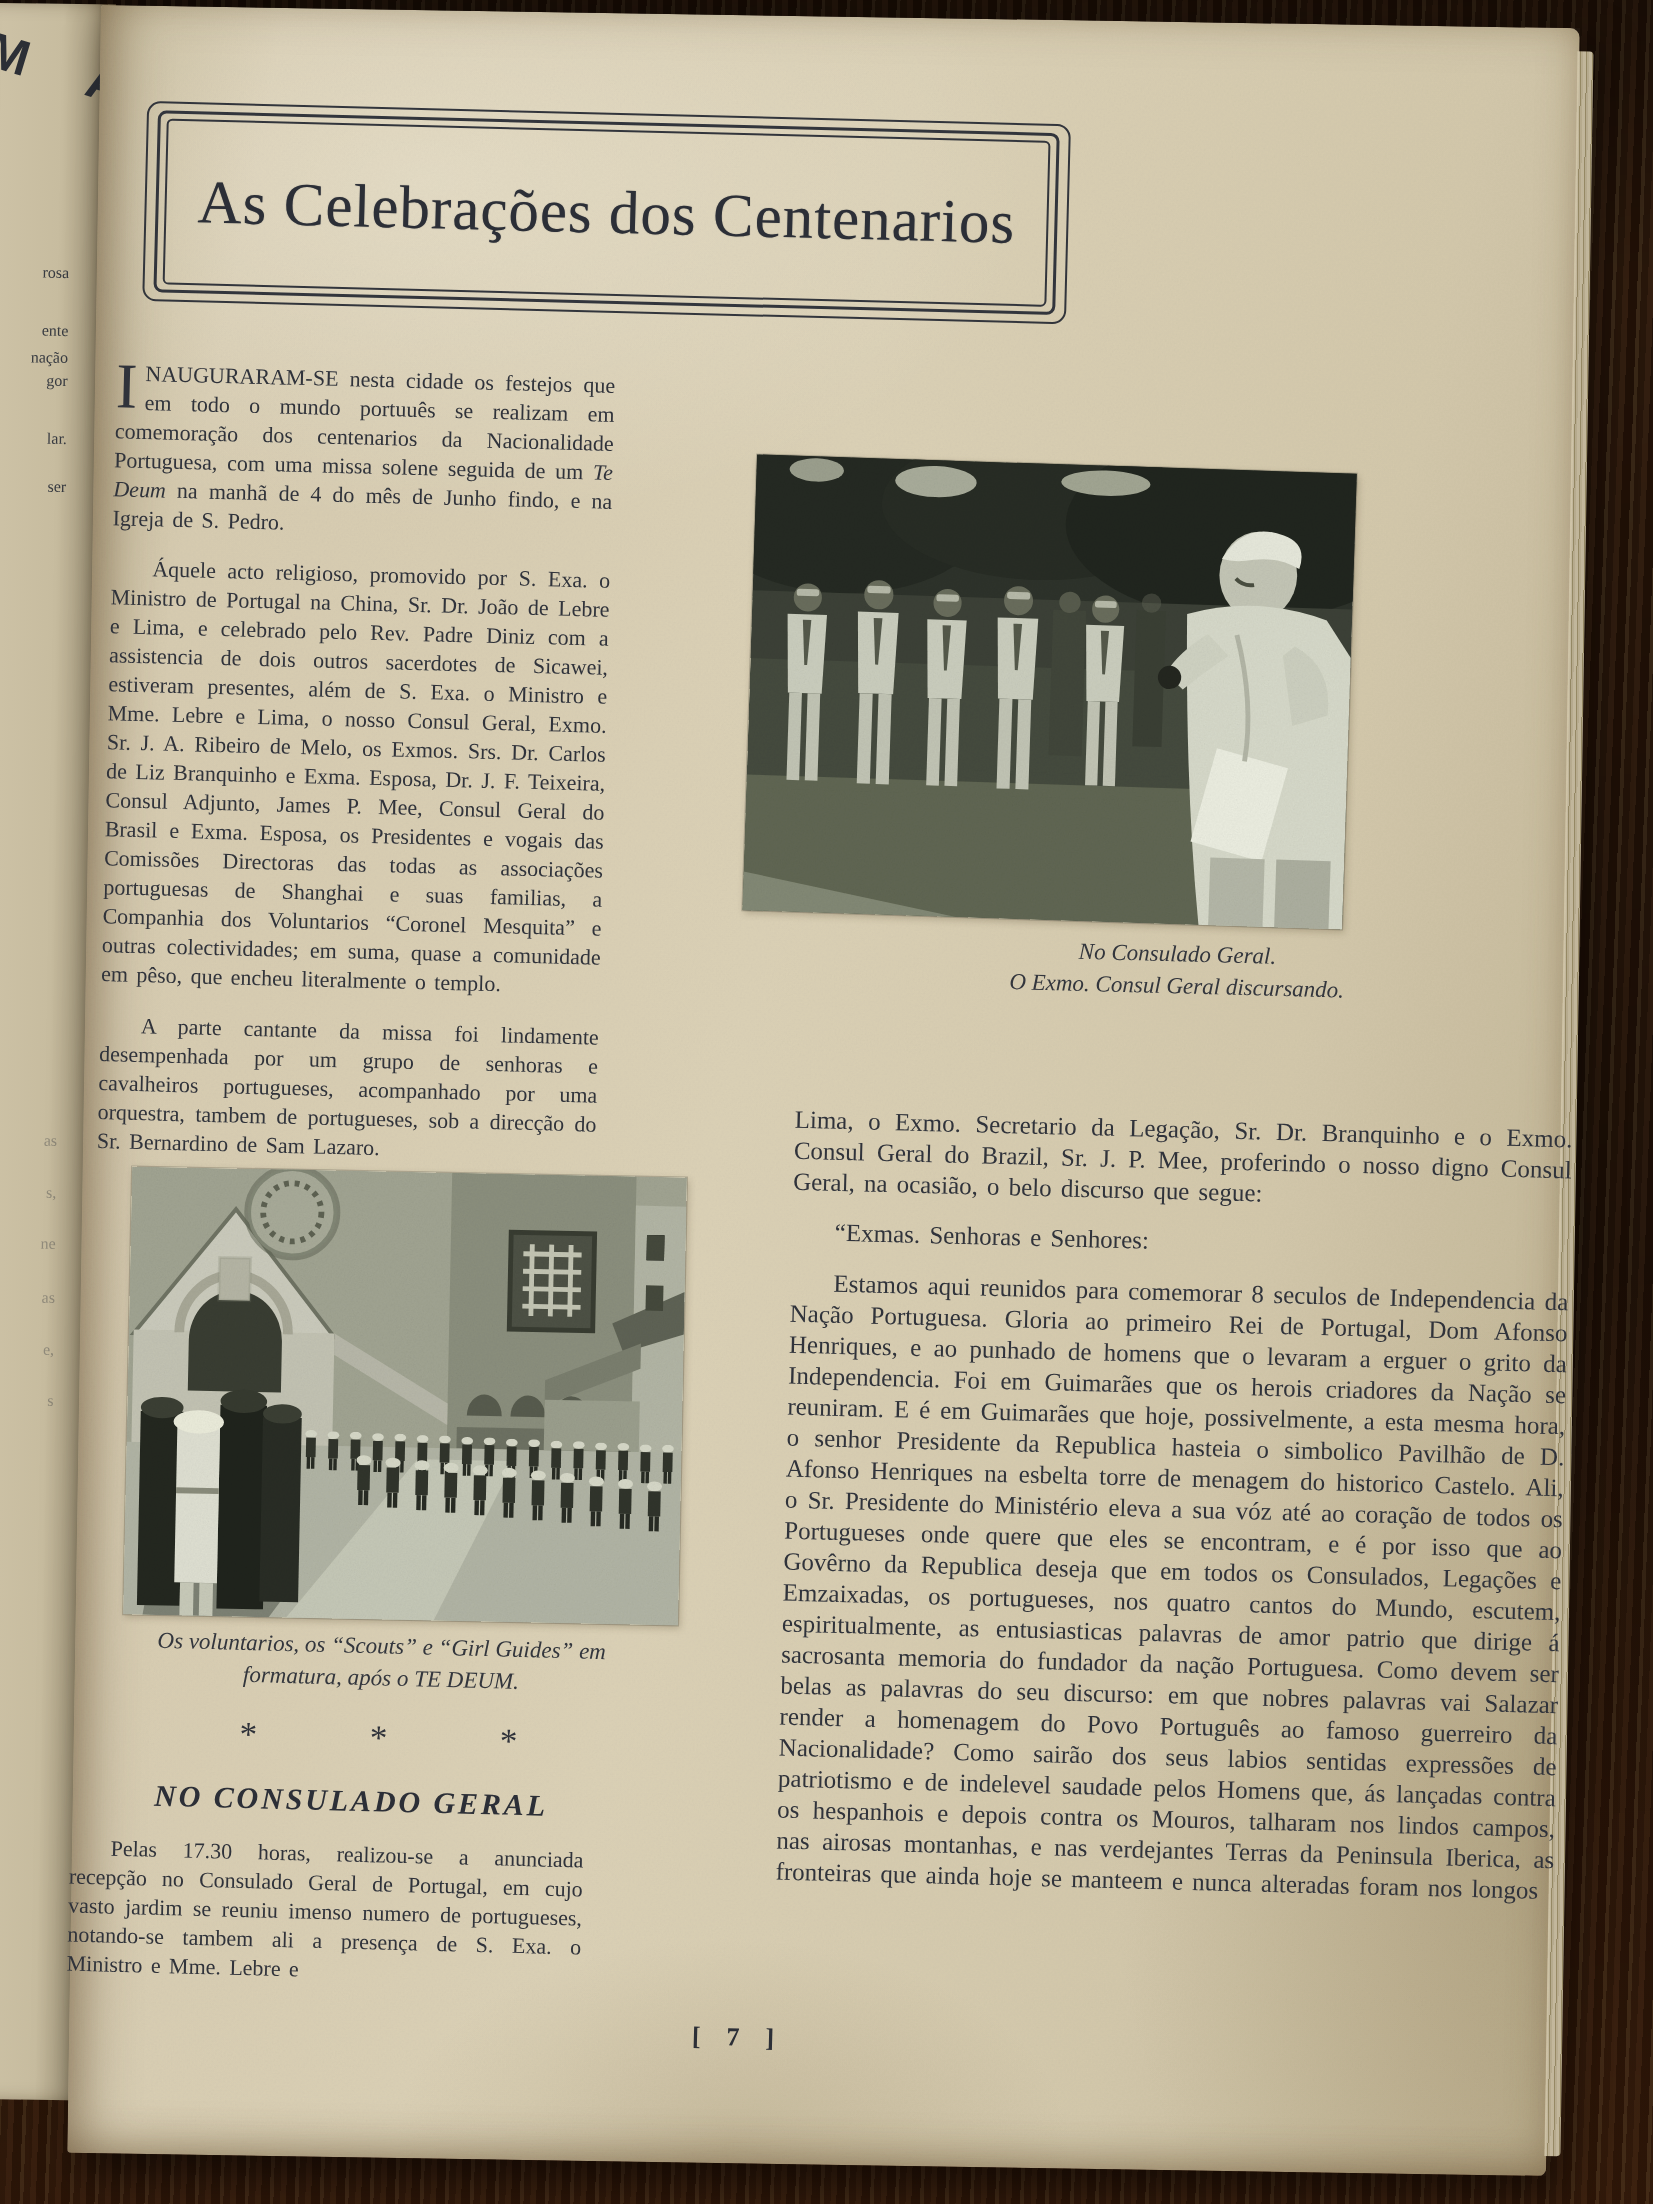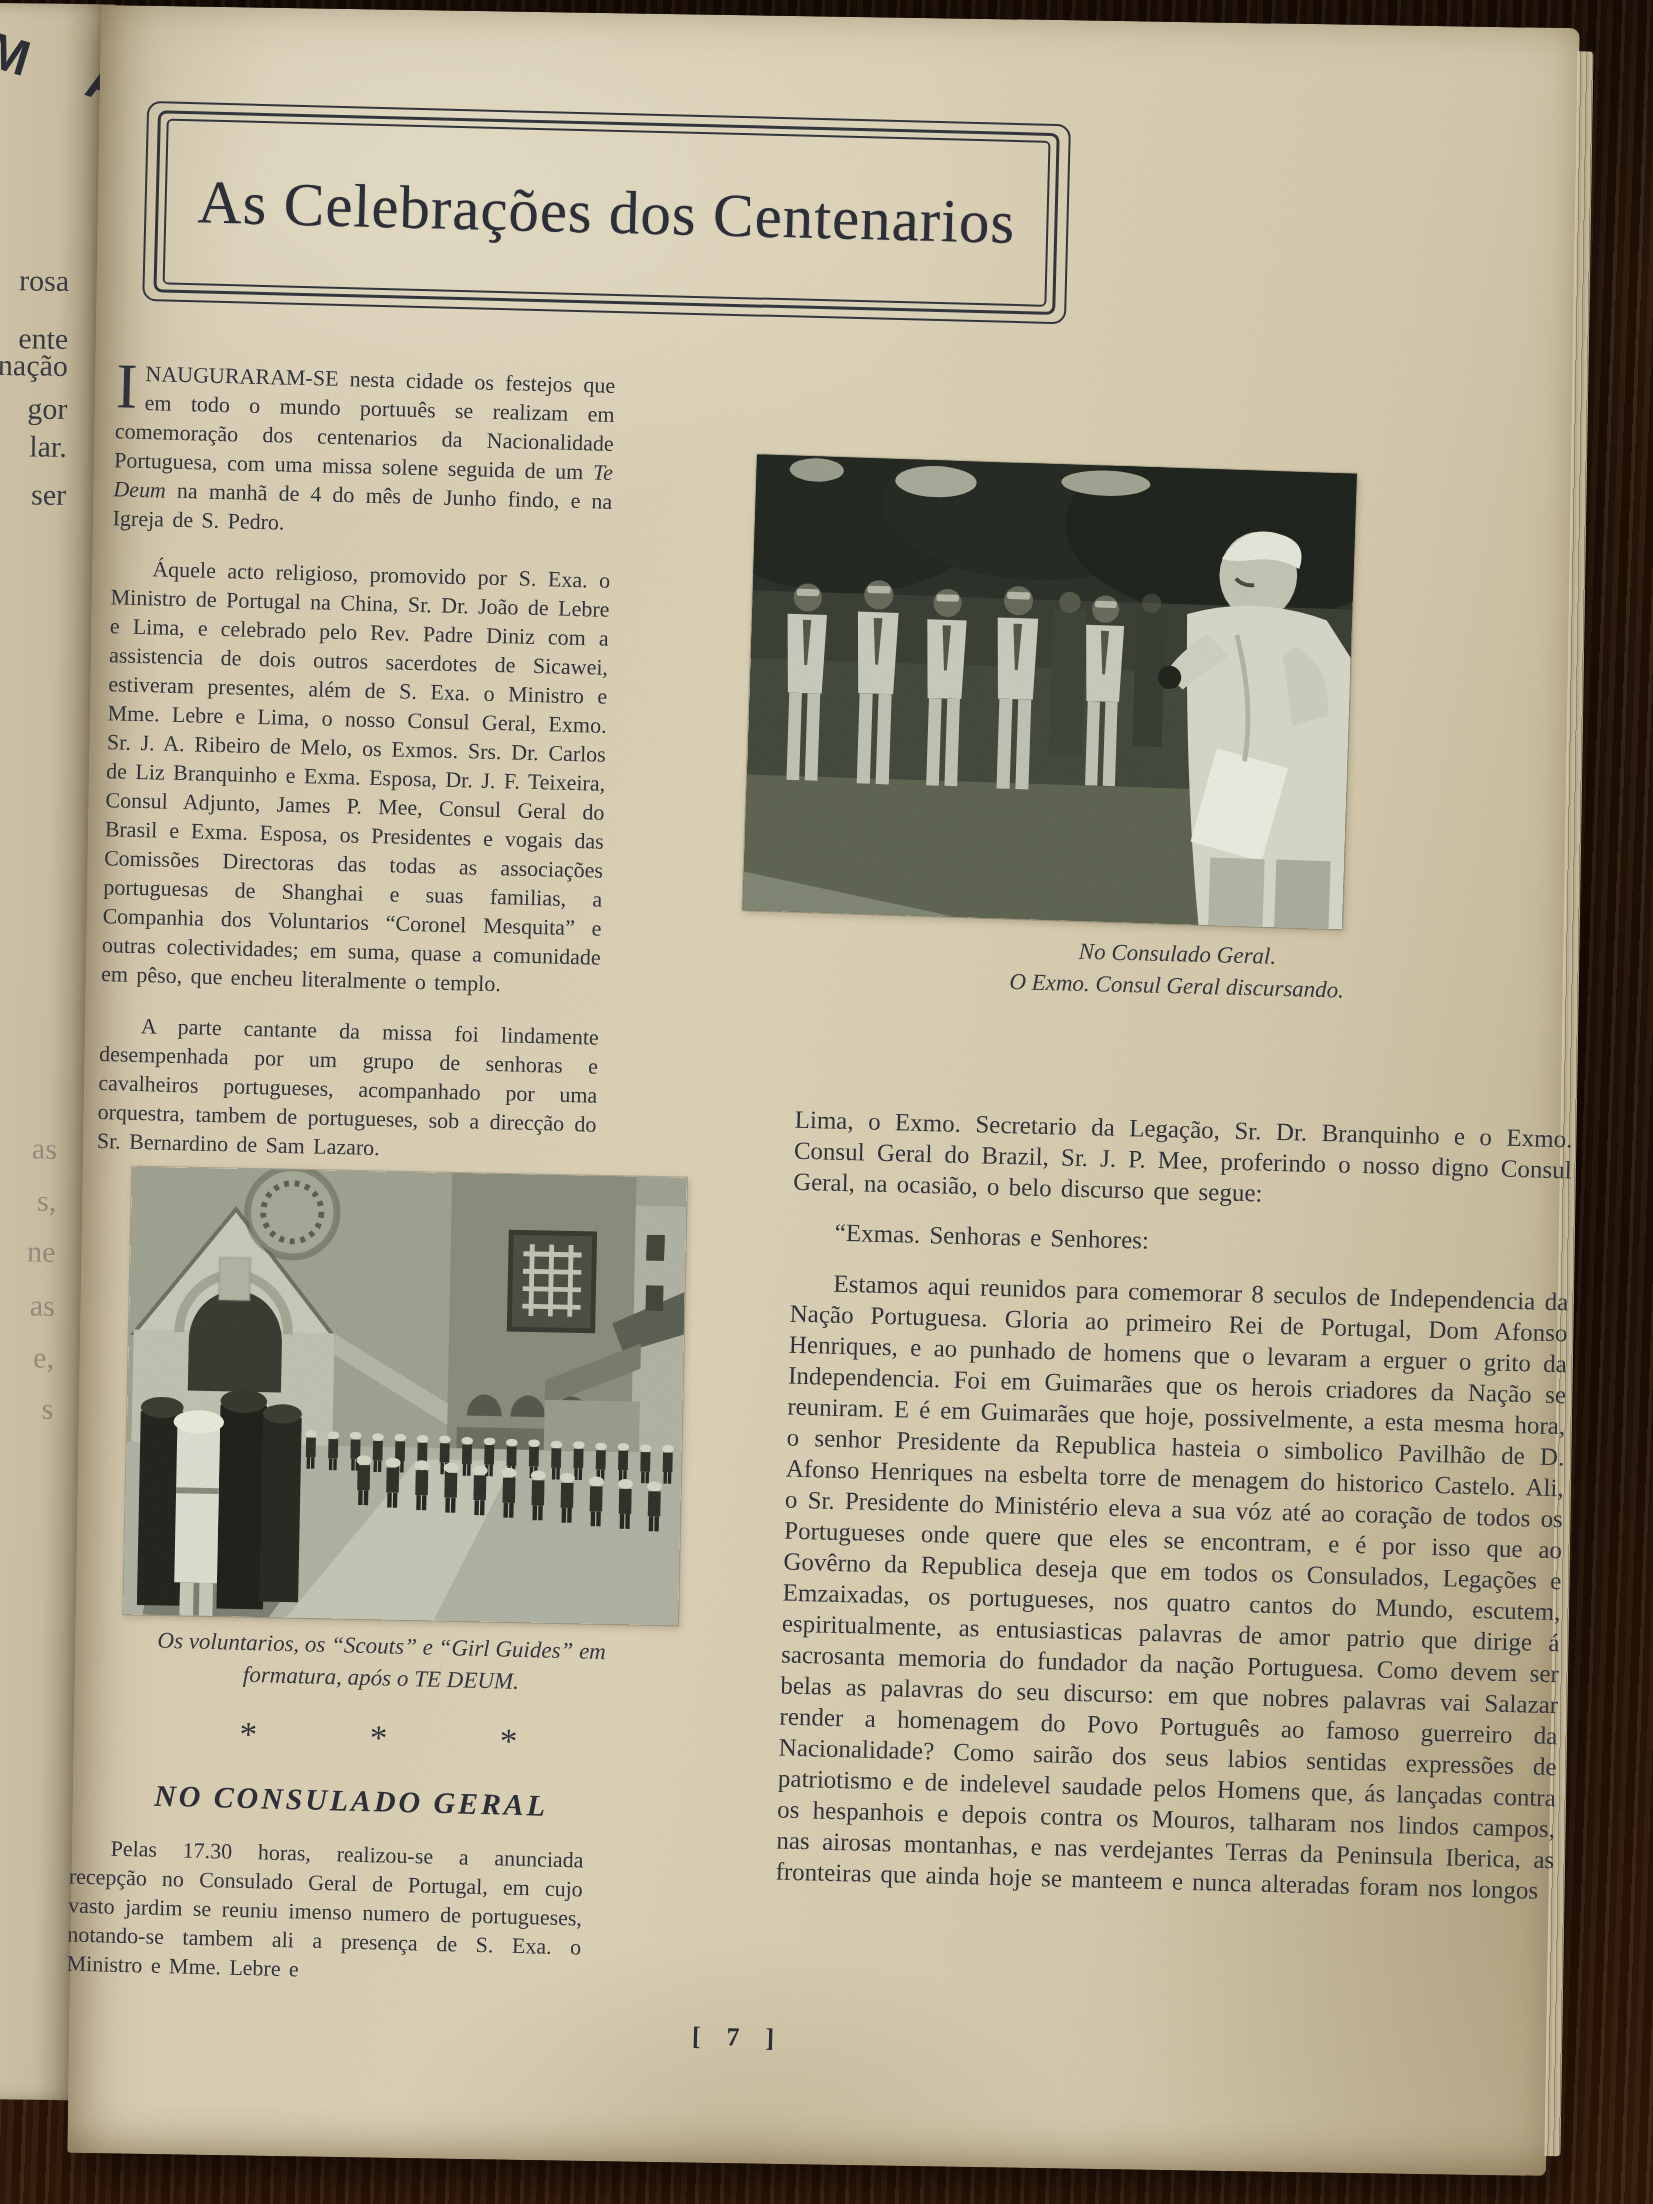--- a/index.html
+++ b/index.html
@@ -18,21 +18,21 @@
     background:linear-gradient(90deg,#cdc2a6 0%,#c7bc9f 55%,#a99d80 85%,#6d5c3f 100%);
     transform:rotate(0.8deg);transform-origin:top left;
     box-shadow:inset -15.5px 0 19.4px -5.8px rgba(45,30,10,.55);
     z-index:1;
   }
   .prev-title{
     position:absolute;left:-13.6px;top:39px;font-family:"Liberation Sans",sans-serif;
     font-size:50px;font-weight:bold;letter-spacing:25px;color:#2c2f36;
     transform:rotate(16deg);white-space:nowrap;
   }
-  .frag{position:absolute;right:43px;font-size:30px;color:#383b41;white-space:nowrap;}
+  .frag{position:absolute;right:43px;font-size:16px;color:#383b41;white-space:nowrap;}
   .frag.dim{opacity:.38;margin-left:19px;}
 
   
   .main-page{
     position:absolute;left:101px;top:4.9px;width:1479px;height:2148px;
     transform:rotate(0.9deg);transform-origin:top left;
     background:
       radial-gradient(ellipse 873px 485px at 22% 8%, rgba(255,252,240,.30), transparent 70%),
       radial-gradient(ellipse 679px 873px at 100% 85%, rgba(110,90,50,.20), transparent 65%),
       radial-gradient(ellipse 485px 291px at 45% 99%, rgba(120,100,60,.18), transparent 70%),
@@ -91,21 +91,21 @@
   .paper-noise{position:absolute;inset:0;width:100%;height:100%;opacity:.08;mix-blend-mode:multiply;pointer-events:none;}
 </style>
 </head>
 <body>
 
 <div class="prev-page">
   <div class="prev-title">M A</div>
   <div class="frag" style="top:260px">rosa</div>
   <div class="frag" style="top:318px">ente</div>
   <div class="frag" style="top:345px">nação</div>
-  <div class="frag" style="top:388px">gor</div>
+  <div class="frag" style="top:368px">gor</div>
   <div class="frag" style="top:426px">lar.</div>
   <div class="frag" style="top:474px">ser</div>
   <div class="frag dim" style="top:1128px">as</div>
   <div class="frag dim" style="top:1180px">s,</div>
   <div class="frag dim" style="top:1231px">ne</div>
   <div class="frag dim" style="top:1285px">as</div>
   <div class="frag dim" style="top:1337px">e,</div>
   <div class="frag dim" style="top:1388px">s</div>
 </div>
 

